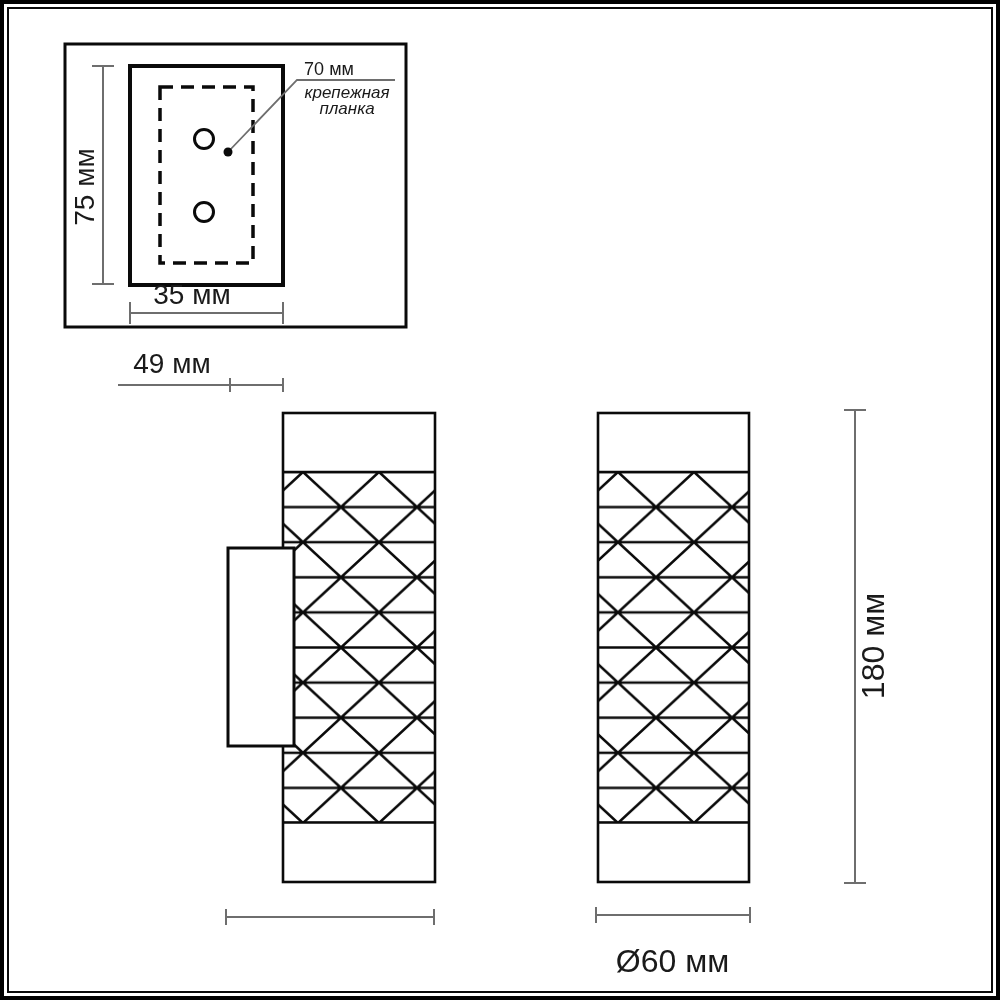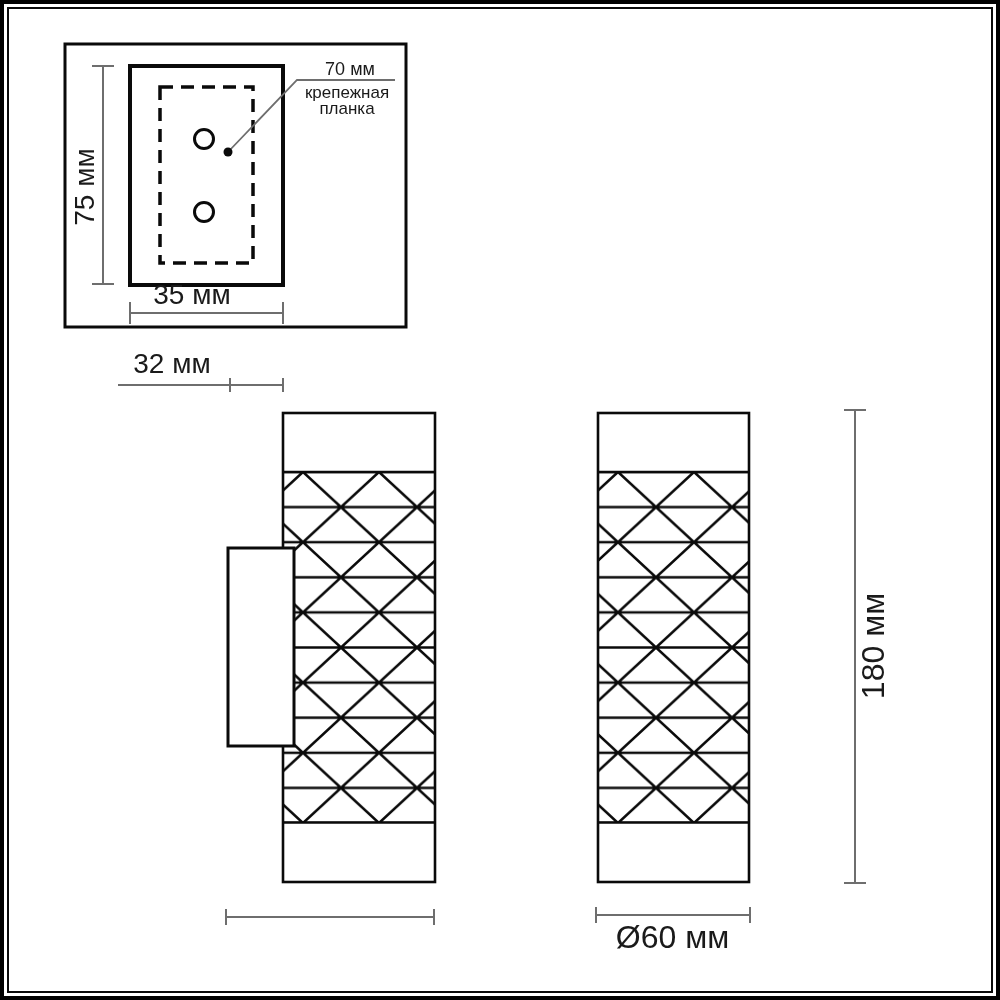--- a/index.html
+++ b/index.html
@@ -5,21 +5,21 @@
   html,body{margin:0;padding:0;background:#fff;}
   .canvas{
     position:relative;width:1000px;height:1000px;background:#fff;
     font-family:"Liberation Sans",sans-serif;color:#0a0a0a;overflow:hidden;
   }
   .frame-outer{position:absolute;inset:0;border:4px solid #000;pointer-events:none;}
   .frame-inner{position:absolute;inset:7px;border:2px solid #0a0a0a;pointer-events:none;}
   svg.art{position:absolute;left:0;top:0;}
   .lbl{position:absolute;text-align:center;color:#1a1a1a;white-space:nowrap;}
   .lbl-small{font-size:18px;line-height:18px;}
-  .lbl-callout{font-size:17px;line-height:16px;}
+  .lbl-callout{font-size:17px;line-height:16px;font-style:italic;}
   .lbl-dim{font-size:28px;line-height:30px;}
   .lbl-dim-big{font-size:32px;line-height:34px;}
   .rot{transform:rotate(-90deg);}
 </style>
 </head>
 <body>
 
 <div class="canvas">
 
   <svg class="art" width="1000" height="1000" viewBox="0 0 1000 1000">
@@ -62,33 +62,33 @@
       <rect x="598" y="472" width="151" height="350.5" fill="url(#patR)" stroke="none"></rect>
       <rect x="598" y="413" width="151" height="469" fill="none" stroke="#0a0a0a" stroke-width="2.6"></rect>
       <path d="M598,472 H749 M598,822.5 H749" fill="none" stroke="#0a0a0a" stroke-width="2.6"></path>
     </g>
 
     <path d="M596,915 H750 M596,907 V923 M750,907 V923" fill="none" stroke="#6e6e6e" stroke-width="2"></path>
 
     <path d="M855,410 V883 M844,410 H866 M844,883 H866" fill="none" stroke="#6e6e6e" stroke-width="2"></path>
   </svg>
 
-  <div class="lbl lbl-small" style="left:308px;top:60px;width:84px;">70 мм</div>
+  <div class="lbl lbl-small" style="left:287px;top:60px;width:84px;">70 мм</div>
 
   <div class="lbl lbl-callout" style="left:295px;top:85px;width:104px;">
     <div>крепежная</div>
     <div>планка</div>
   </div>
 
   <div class="lbl lbl-dim rot" style="left:26px;top:171px;width:120px;height:32px;">75 мм</div>
 
   <div class="lbl lbl-dim" style="left:132px;top:280px;width:120px;">35 мм</div>
 
-  <div class="lbl lbl-dim" style="left:112px;top:349px;width:120px;">32 мм</div>
+  <div class="lbl lbl-dim" style="left:112px;top:349px;width:120px;">49 мм</div>
 
 
-  <div class="lbl lbl-dim-big" style="left:590px;top:920px;width:165px;">Ø60 мм</div>
+  <div class="lbl lbl-dim-big" style="left:590px;top:944px;width:165px;">Ø60 мм</div>
 
   <div class="lbl lbl-dim-big rot" style="left:800px;top:629px;width:145px;height:34px;">180 мм</div>
 
   <div class="frame-inner"></div>
   <div class="frame-outer"></div>
 </div>
 
 </body></html>

